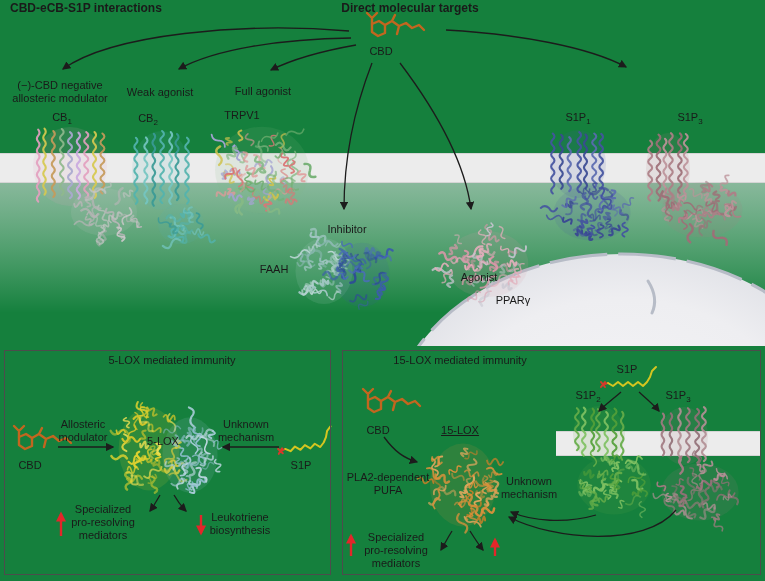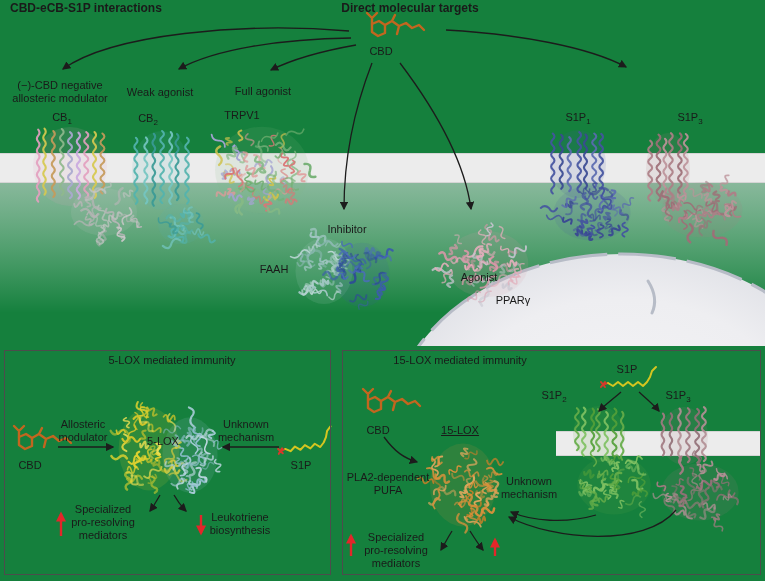--- a/index.html
+++ b/index.html
@@ -769,21 +769,21 @@
     <span class="line">pro-resolving</span>
     <span class="line">mediators</span>
   </div>
   <div class="lbl" style="left:240px; top:511px;">
     <span class="line">Leukotriene</span>
     <span class="line">biosynthesis</span>
   </div>
 
   <div class="lbl" style="left:460px; top:354px;">15-LOX mediated immunity</div>
   <div class="lbl" style="left:627px; top:363px;">S1P</div>
-  <div class="lbl" style="left:554px; top:389px;"><span>S1P</span><sub>2</sub></div>
+  <div class="lbl" style="left:588px; top:389px;"><span>S1P</span><sub>2</sub></div>
   <div class="lbl" style="left:678px; top:389px;"><span>S1P</span><sub>3</sub></div>
   <div class="lbl" style="left:378px; top:424px;">CBD</div>
   <div class="lbl" style="left:460px; top:424px;text-decoration:underline;">15-LOX</div>
   <div class="lbl" style="left:388px; top:471px;">
     <span class="line">PLA2-dependent</span>
     <span class="line">PUFA</span>
   </div>
   <div class="lbl" style="left:529px; top:475px;">
     <span class="line">Unknown</span>
     <span class="line">mechanism</span>

